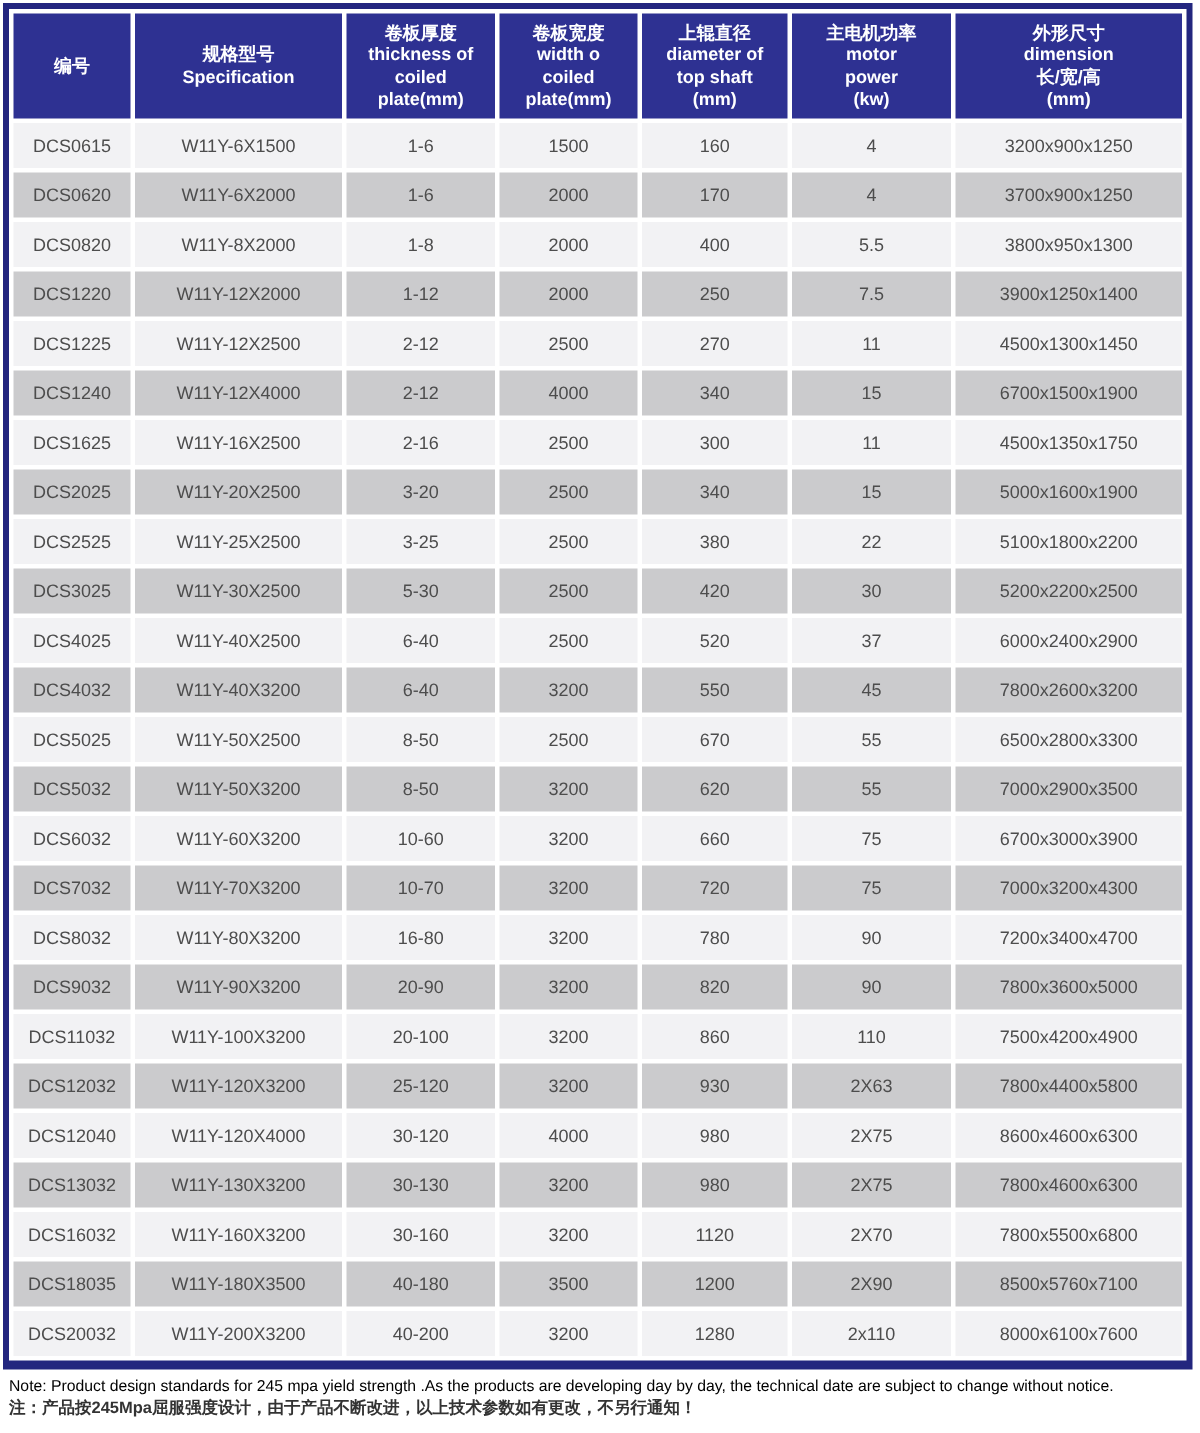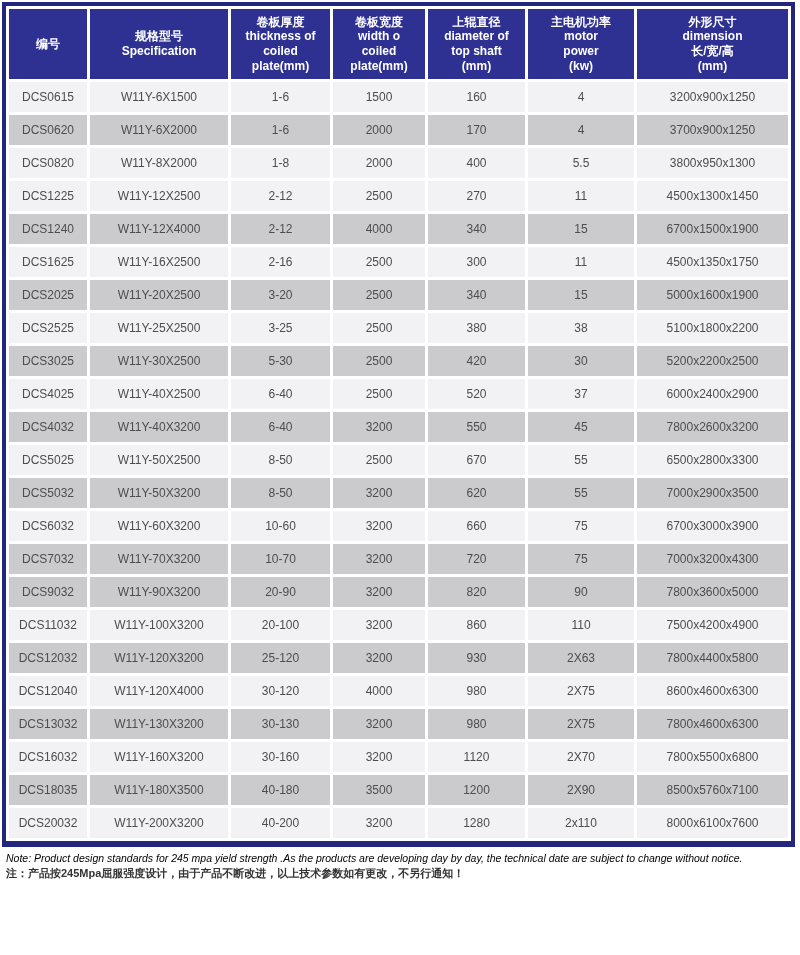--- a/index.html
+++ b/index.html
@@ -50,21 +50,20 @@
   tr.row-odd td  { background: #f2f2f4; }
   tr.row-even td { background: #cbcbcd; }
   .notes {
     padding: 4px 0 0 4px;
   }
   .note-en {
     font-size: 10.5px;
     color: #000000;
     line-height: 1.35;
     margin: 0;
-    font-style: italic;
   }
   .note-zh {
     font-size: 11px;
     color: #333333;
     line-height: 1.4;
     margin: 1px 0 0 0;
     font-weight: bold;
   }
 </style>
 </head>
@@ -131,20 +130,29 @@
   </tr>
           <tr class="row-odd">
     <td>DCS0820</td>
     <td>W11Y-8X2000</td>
     <td>1-8</td>
     <td>2000</td>
     <td>400</td>
     <td>5.5</td>
     <td>3800x950x1300</td>
   </tr>
+          <tr class="row-even">
+    <td>DCS1220</td>
+    <td>W11Y-12X2000</td>
+    <td>1-12</td>
+    <td>2000</td>
+    <td>250</td>
+    <td>7.5</td>
+    <td>3900x1250x1400</td>
+  </tr>
           <tr class="row-odd">
     <td>DCS1225</td>
     <td>W11Y-12X2500</td>
     <td>2-12</td>
     <td>2500</td>
     <td>270</td>
     <td>11</td>
     <td>4500x1300x1450</td>
   </tr>
           <tr class="row-even">
@@ -173,21 +181,21 @@
     <td>340</td>
     <td>15</td>
     <td>5000x1600x1900</td>
   </tr>
           <tr class="row-odd">
     <td>DCS2525</td>
     <td>W11Y-25X2500</td>
     <td>3-25</td>
     <td>2500</td>
     <td>380</td>
-    <td>38</td>
+    <td>22</td>
     <td>5100x1800x2200</td>
   </tr>
           <tr class="row-even">
     <td>DCS3025</td>
     <td>W11Y-30X2500</td>
     <td>5-30</td>
     <td>2500</td>
     <td>420</td>
     <td>30</td>
     <td>5200x2200x2500</td>
@@ -238,20 +246,29 @@
     <td>6700x3000x3900</td>
   </tr>
           <tr class="row-even">
     <td>DCS7032</td>
     <td>W11Y-70X3200</td>
     <td>10-70</td>
     <td>3200</td>
     <td>720</td>
     <td>75</td>
     <td>7000x3200x4300</td>
+  </tr>
+          <tr class="row-odd">
+    <td>DCS8032</td>
+    <td>W11Y-80X3200</td>
+    <td>16-80</td>
+    <td>3200</td>
+    <td>780</td>
+    <td>90</td>
+    <td>7200x3400x4700</td>
   </tr>
           <tr class="row-even">
     <td>DCS9032</td>
     <td>W11Y-90X3200</td>
     <td>20-90</td>
     <td>3200</td>
     <td>820</td>
     <td>90</td>
     <td>7800x3600x5000</td>
   </tr>

